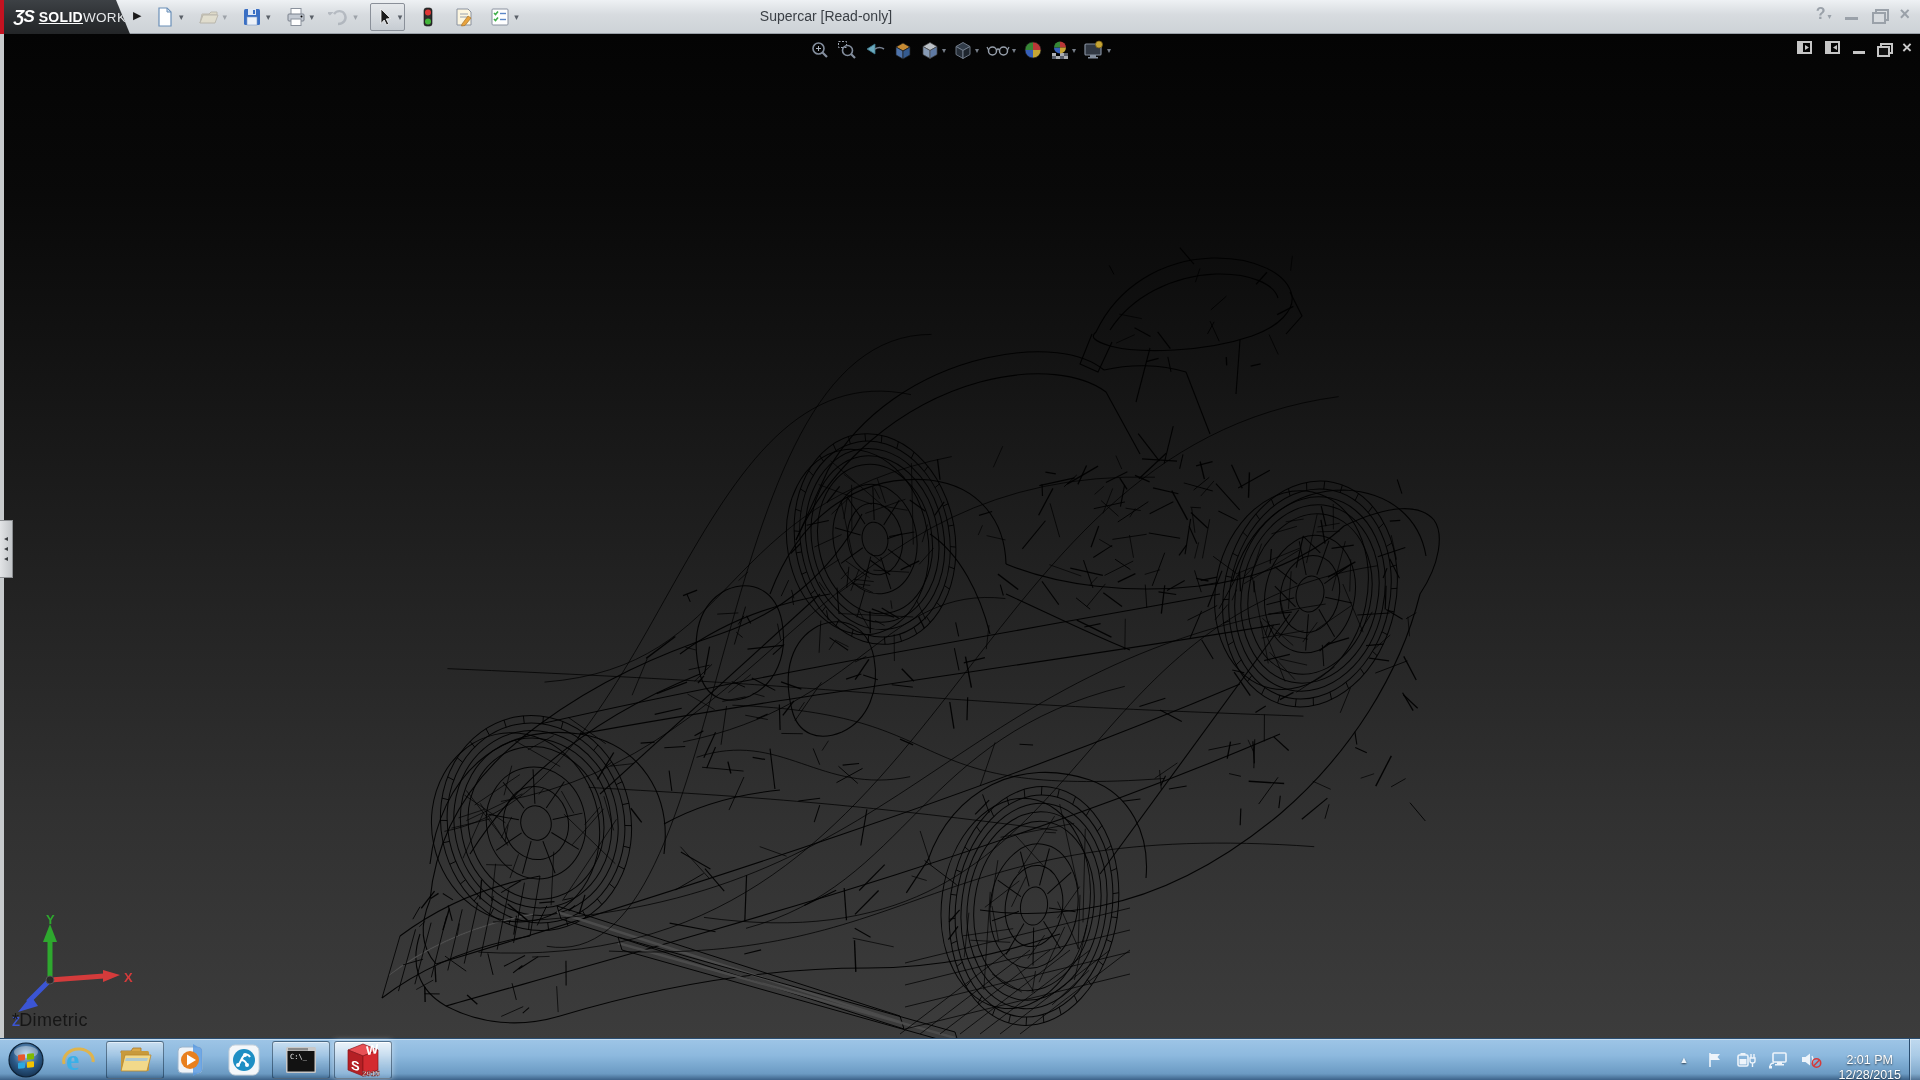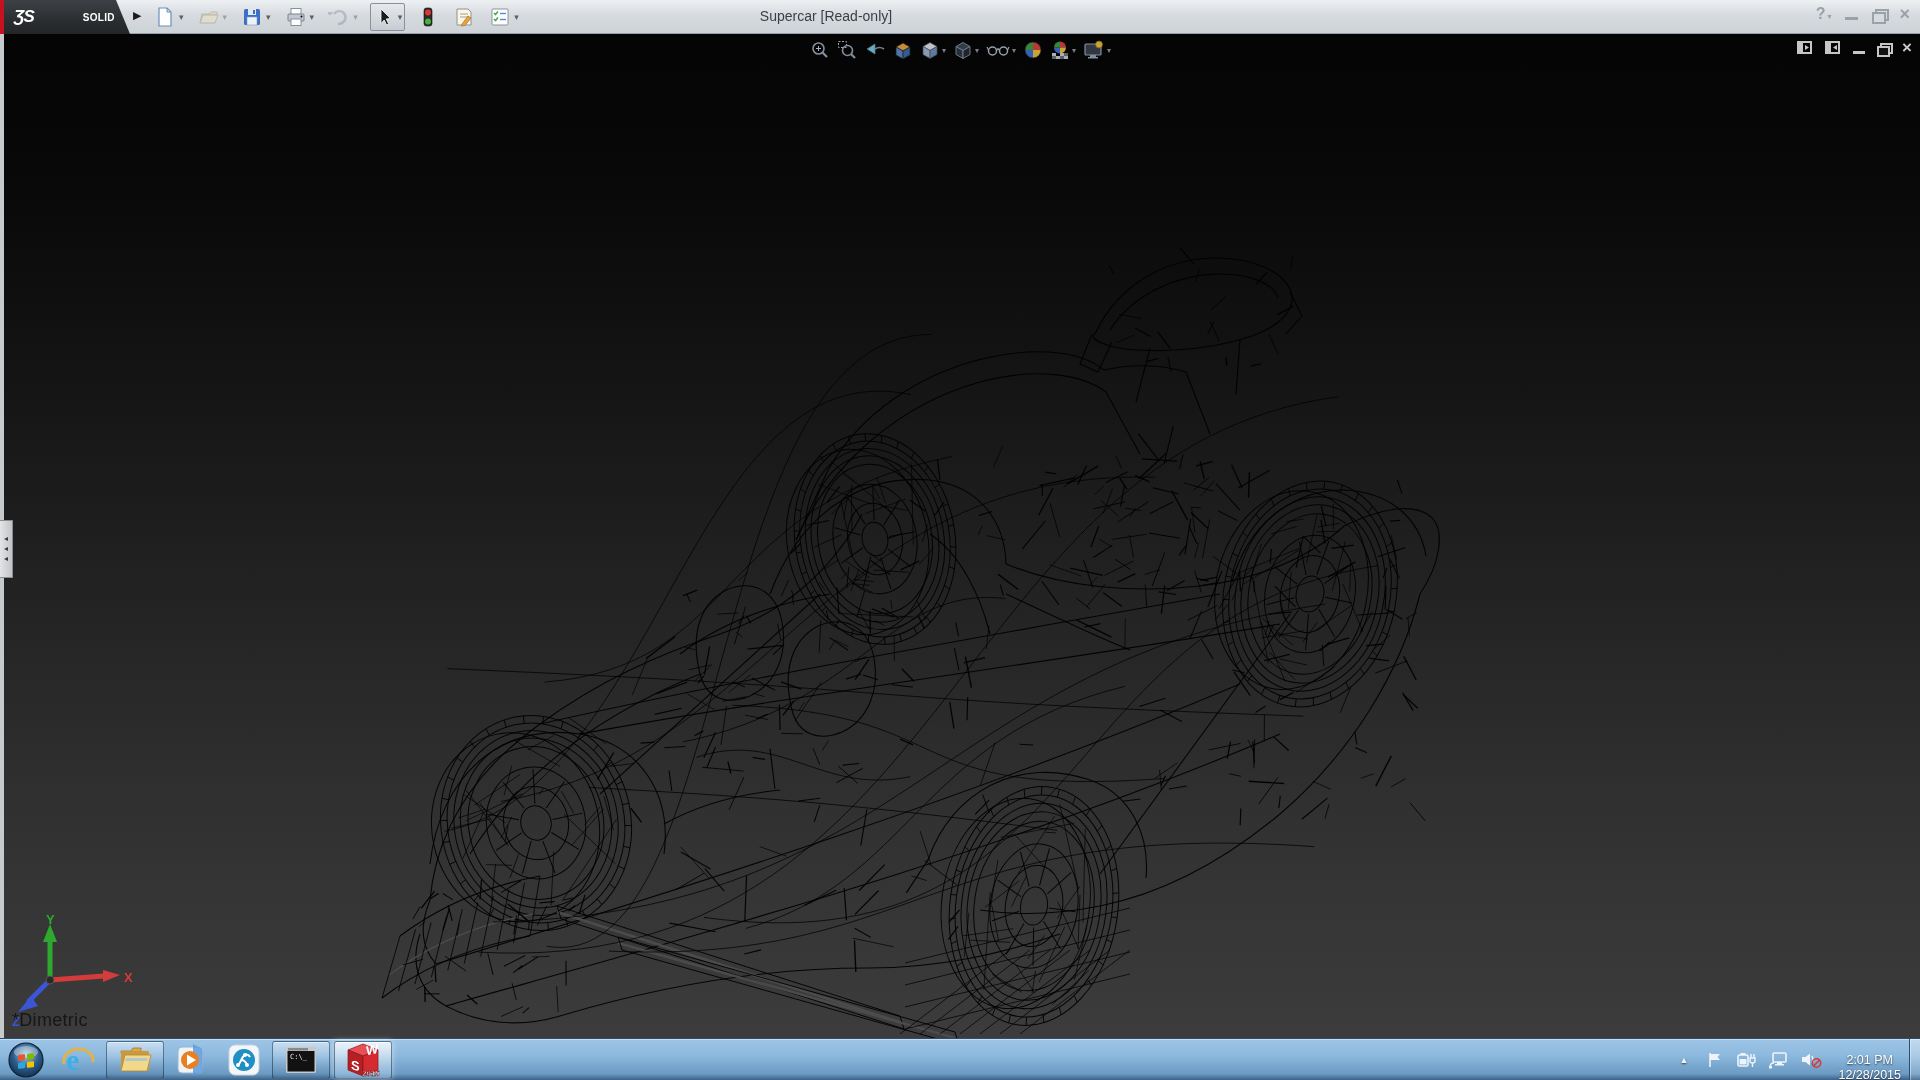--- a/index.html
+++ b/index.html
@@ -7,23 +7,23 @@
     font-family:"Liberation Sans","DejaVu Sans",sans-serif; }
   .screen { position:relative; width:1920px; height:1080px; }
 
   
   .titlebar { position:absolute; top:0; left:0; width:1920px; height:34px;
     background:linear-gradient(#eef1f4,#d7dbdf 45%,#cdd2d7); border-bottom:1px solid #9aa0a8; }
   .logo-red { position:absolute; left:0; top:0; width:4px; height:34px; background:#c41220; }
   .logo-panel { position:absolute; left:4px; top:0; width:126px; height:34px;
     background:linear-gradient(#3d4145,#2b2e31 60%,#232527);
     clip-path:polygon(0 0,112px 0,126px 34px,0 34px);
-    display:flex; align-items:center; padding-left:10px; color:#fff;gap:44px; }
+    display:flex; align-items:center; padding-left:10px; color:#fff; }
   .logo-mark { font-size:17px; font-weight:bold; font-style:italic; margin-right:5px; letter-spacing:-1px; }
-  .logo-solid { font-size:10px; font-weight:bold; letter-spacing:.3px; }
+  .logo-solid { font-size:14px; font-weight:bold; letter-spacing:.3px;text-decoration:underline; }
   .logo-works { font-size:13.5px; font-weight:normal; color:#e6e8ea; letter-spacing:.3px; }
   .flyout-arrow { position:absolute; left:133px; top:9px; font-size:11px; color:#1a1a1a; cursor:pointer; }
 
   .main-toolbar { position:absolute; left:152px; top:3px; height:28px; display:flex; align-items:center; }
   .tbtn { display:flex; align-items:center; height:28px; padding:0 2px; }
   .tbtn .dd { font-size:9px; color:#5a6068; margin-left:3px; }
   .tbtn.disabled { opacity:.45; }
   .tbtn.pressed { background:linear-gradient(#e6e9ec,#c6ccd2); border:1px solid #8a9099; border-radius:2px; }
   .tgap { width:10px; }
 

